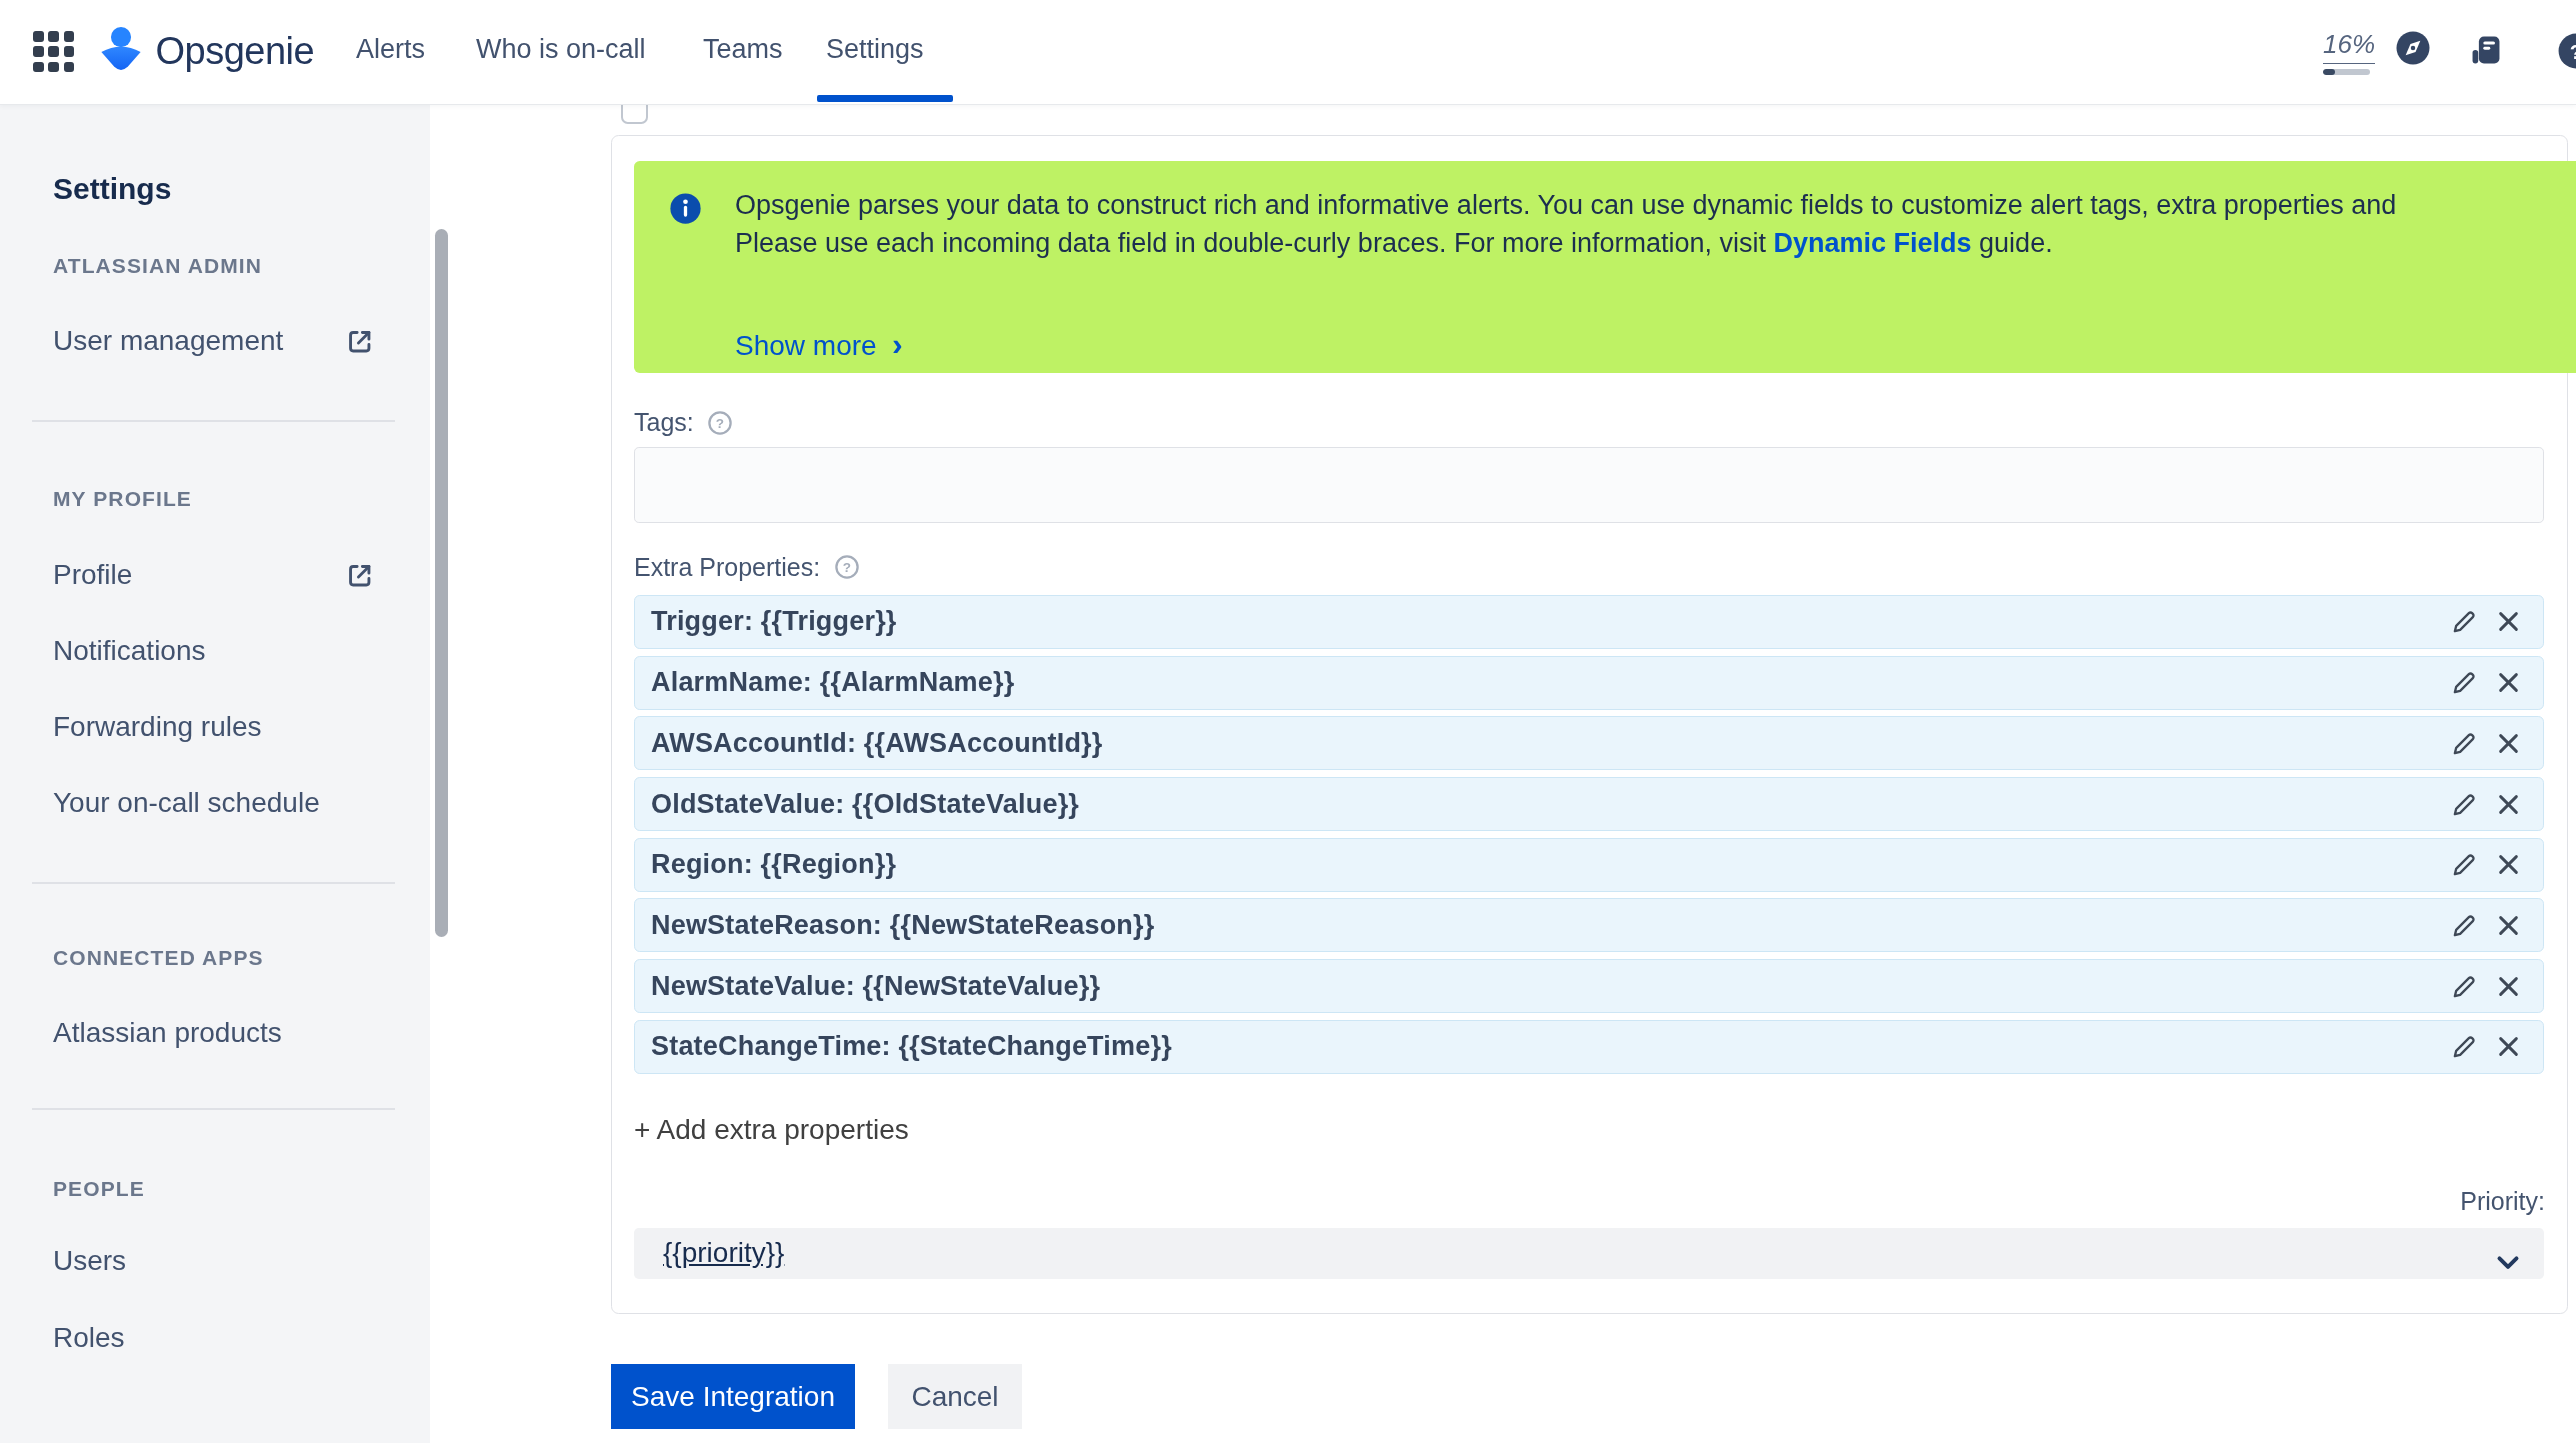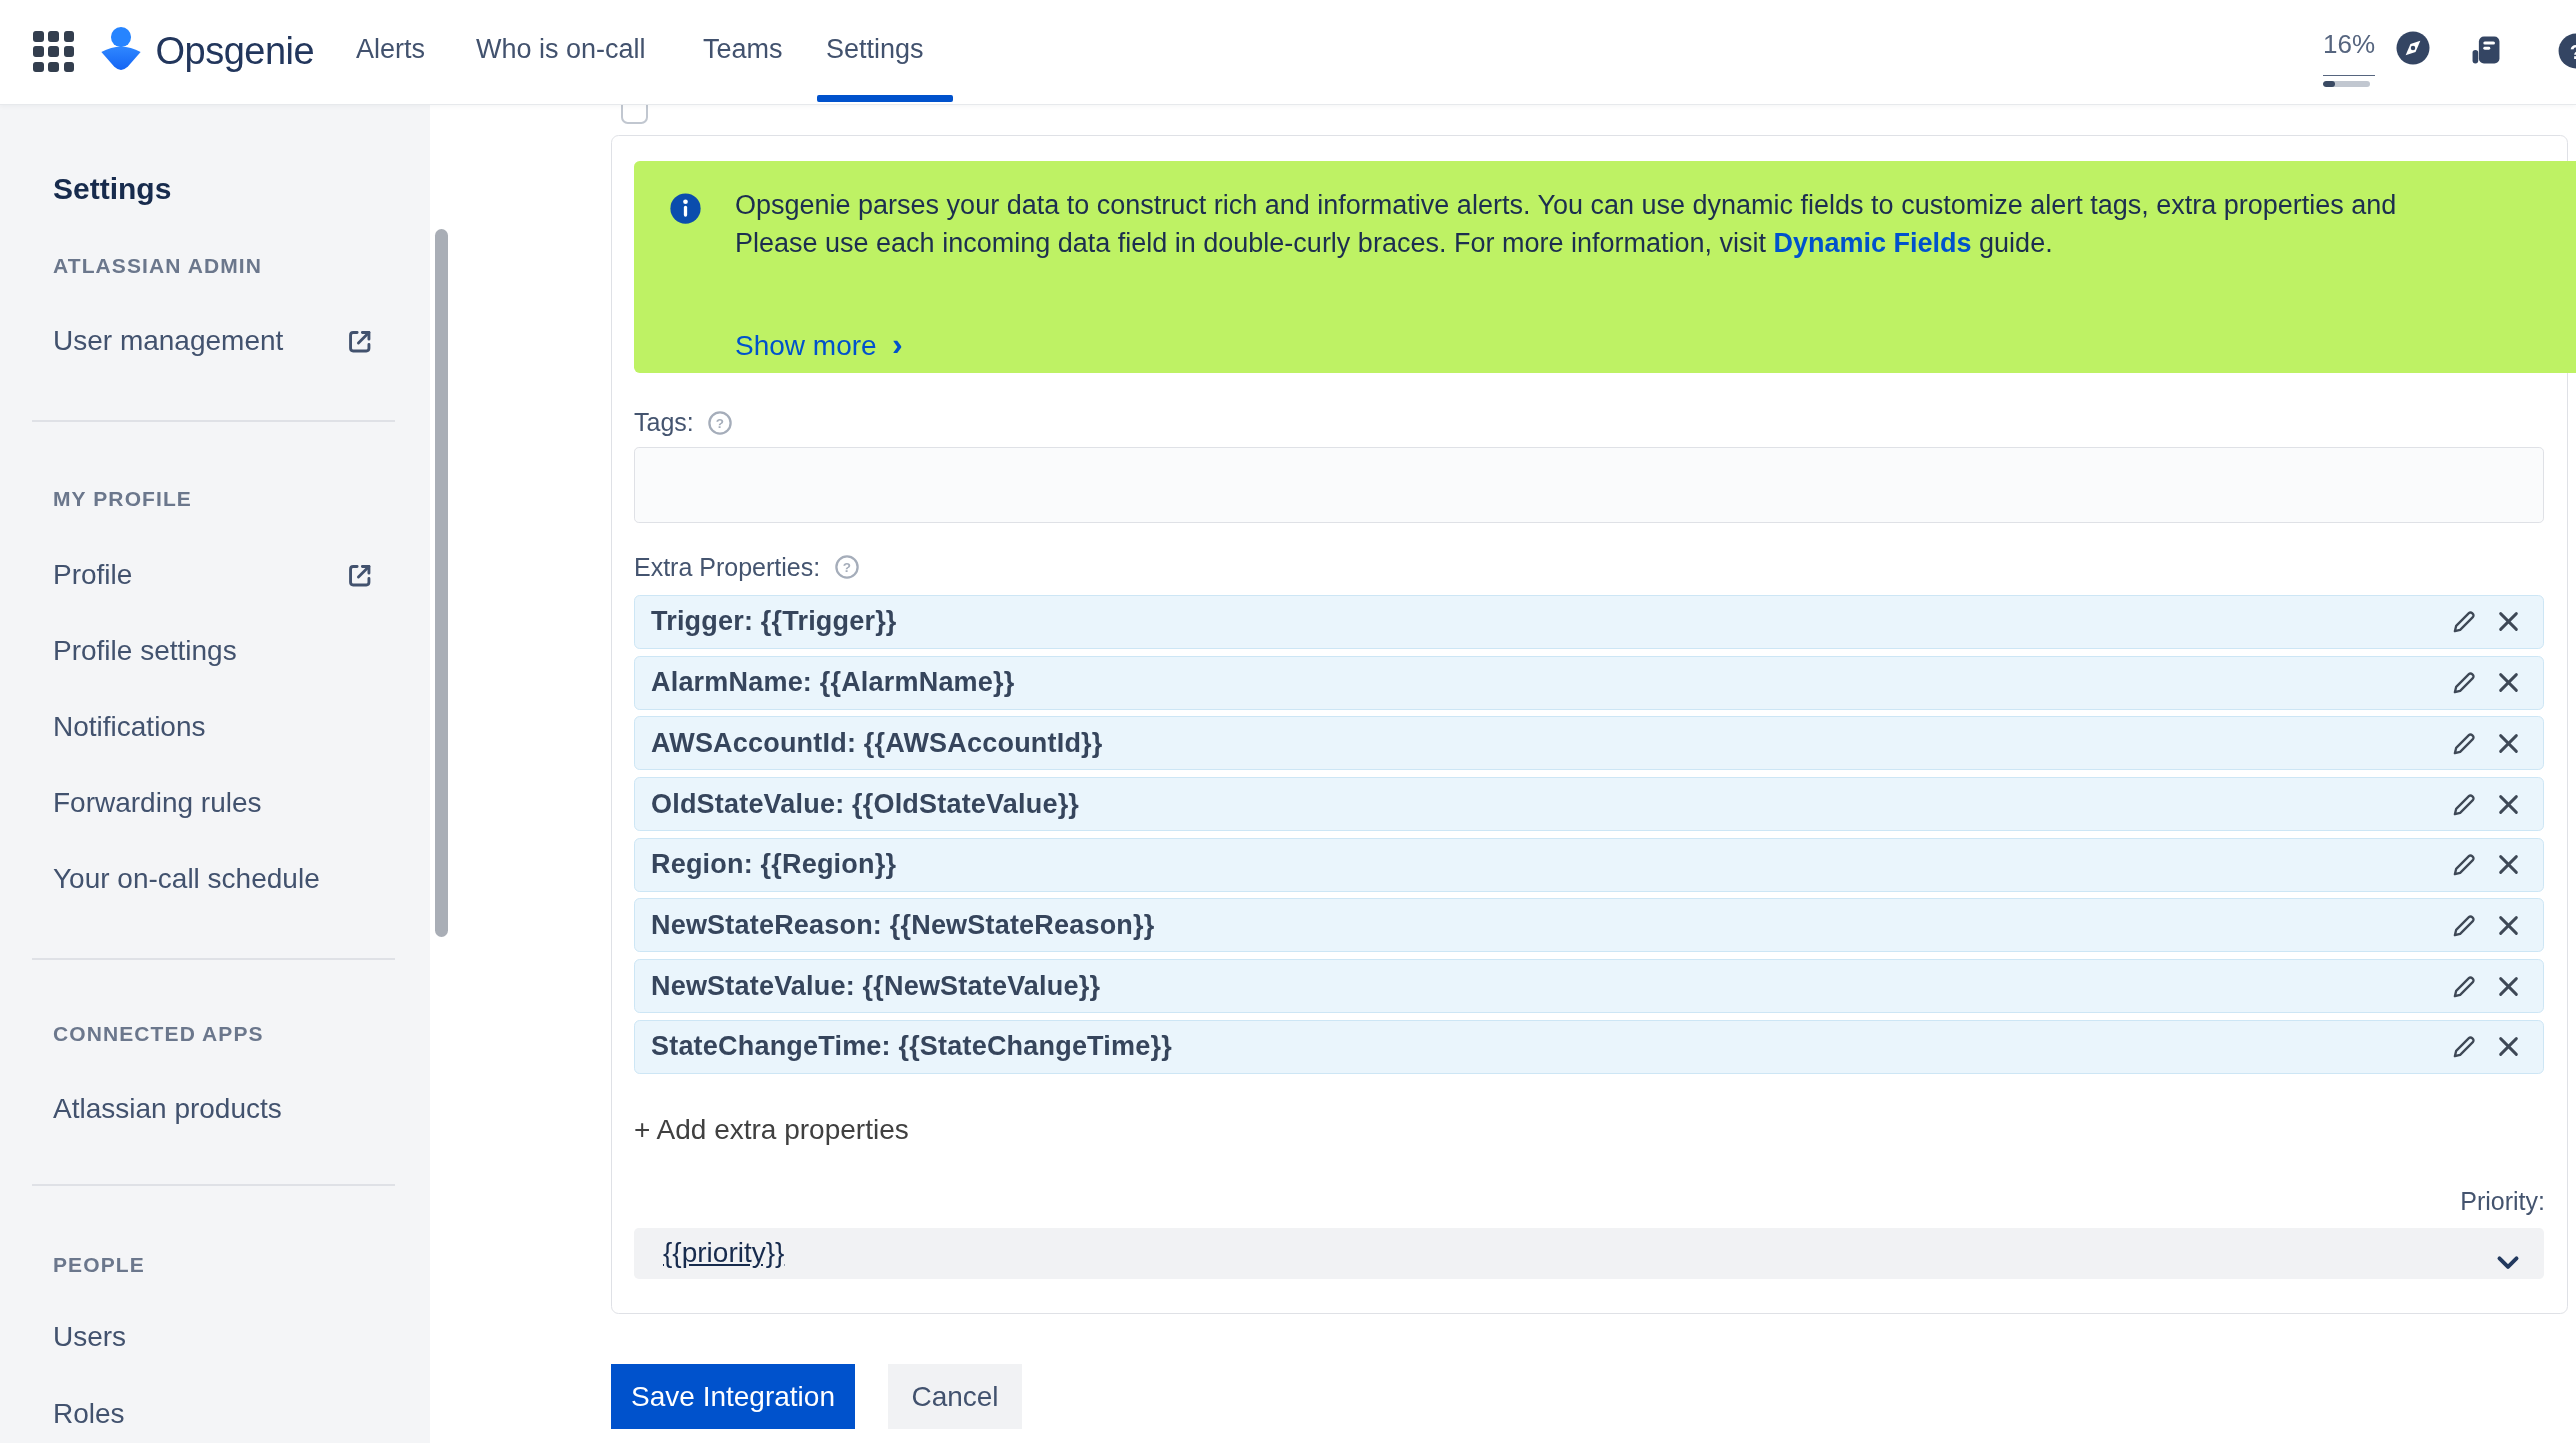--- a/index.html
+++ b/index.html
@@ -24,21 +24,21 @@
   .brand { position:absolute; left:98px; top:26px; display:flex; align-items:center; gap:11.5px; }
   .brand-name { font-size:38px; color:#22365C; letter-spacing:-0.5px; }
   .nav-item { position:absolute; top:34px; font-size:27px; color:#42526E; cursor:pointer; white-space:nowrap; }
   .nav-item.n0 { left:356px; }
   .nav-item.n1 { left:476px; }
   .nav-item.n2 { left:703px; }
   .nav-item.n3 { left:826px; }
   .active-underline { position:absolute; left:817px; top:95px; width:136px; height:6.7px;
     background:#0052CC; border-radius:1.9px; }
   .usage { position:absolute; left:2323px; top:29px; width:48px; cursor:pointer; }
-  .usage-text { font-size:26px; color:#56657F; border-bottom:1.9px solid #56657F; padding-bottom:15px; display:inline-block; }
+  .usage-text { font-size:26px; color:#56657F; border-bottom:1.9px solid #56657F; padding-bottom:3px; display:inline-block;font-style:italic; }
   .usage-bar { margin-top:4.8px; width:47px; height:6.7px; background:#C1C7D0; border-radius:3.8px; position:relative; overflow:hidden; }
   .usage-fill { position:absolute; left:0; top:0; height:6.7px; width:12.4px; background:#3A4A63; border-radius:3.8px; }
   .nav-icon { position:absolute; cursor:pointer; }
   .ic-compass { left:2395px; top:30px; }
   .ic-news { left:2467px; top:31px; }
   .ic-help { left:2557px; top:31.5px; }
   
   .peek-checkbox { position:absolute; left:621px; top:86px; width:27px; height:38px;
     border:2.9px solid #C1C7D0; border-radius:6.7px; background:#fff; z-index:5; }
   
@@ -173,23 +173,20 @@
   <div class="sb-section-header h2">MY PROFILE</div>
   <div class="sb-item gap44">
     <span>Profile</span>
     <svg class="extlink" width="31.5" height="31.5" viewBox="0 0 24 24" fill="none" stroke="#42526E" stroke-width="2.2" stroke-linecap="round" stroke-linejoin="round">
       <path d="M10 5H7a2 2 0 0 0-2 2v10a2 2 0 0 0 2 2h10a2 2 0 0 0 2-2v-3"></path>
       <path d="M14 5h5v5"></path>
         <path d="M19 5l-8 8"></path>
     </svg>
   </div>
   <div class="sb-item">
-    <span>Profile settings</span>
-  </div>
-  <div class="sb-item">
     <span>Notifications</span>
   </div>
   <div class="sb-item">
     <span>Forwarding rules</span>
   </div>
   <div class="sb-item">
     <span>Your on-call schedule</span>
   </div>
 
   <div class="sb-divider"></div>

